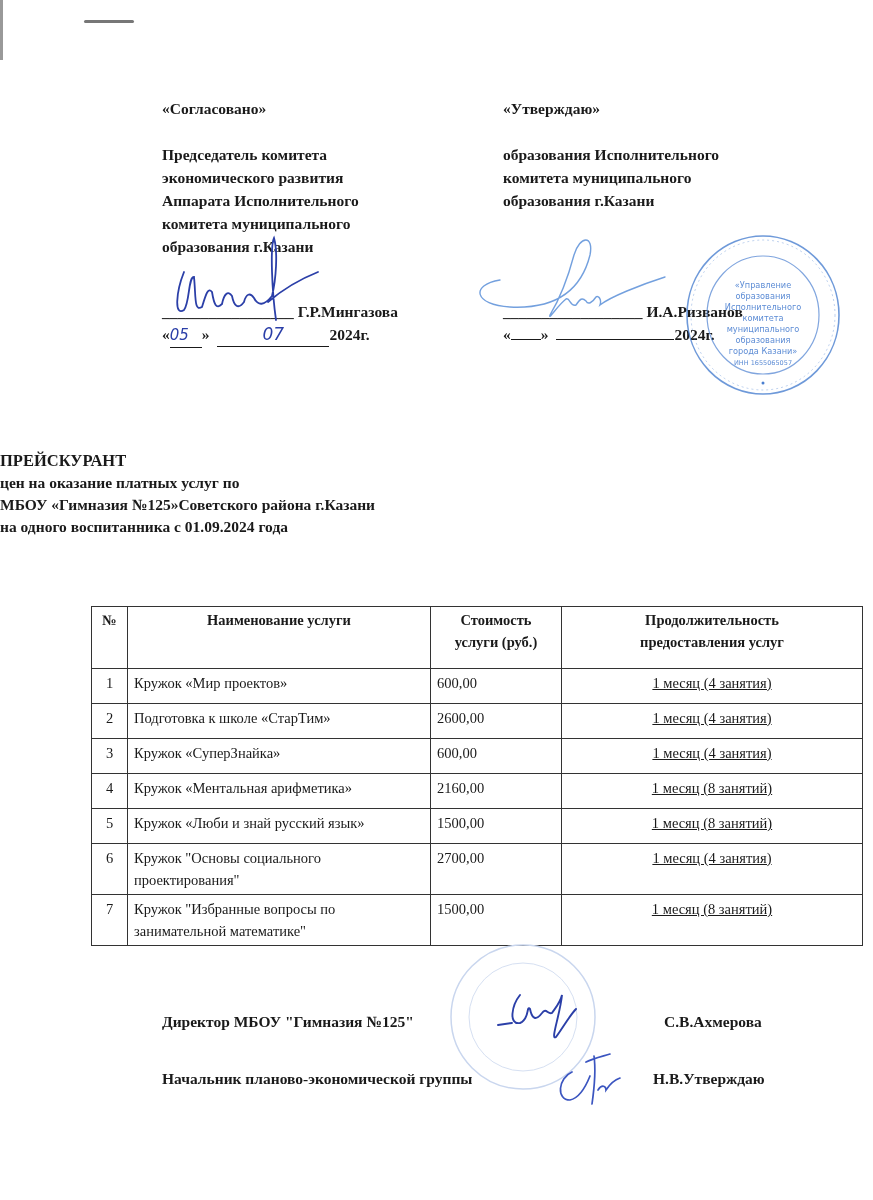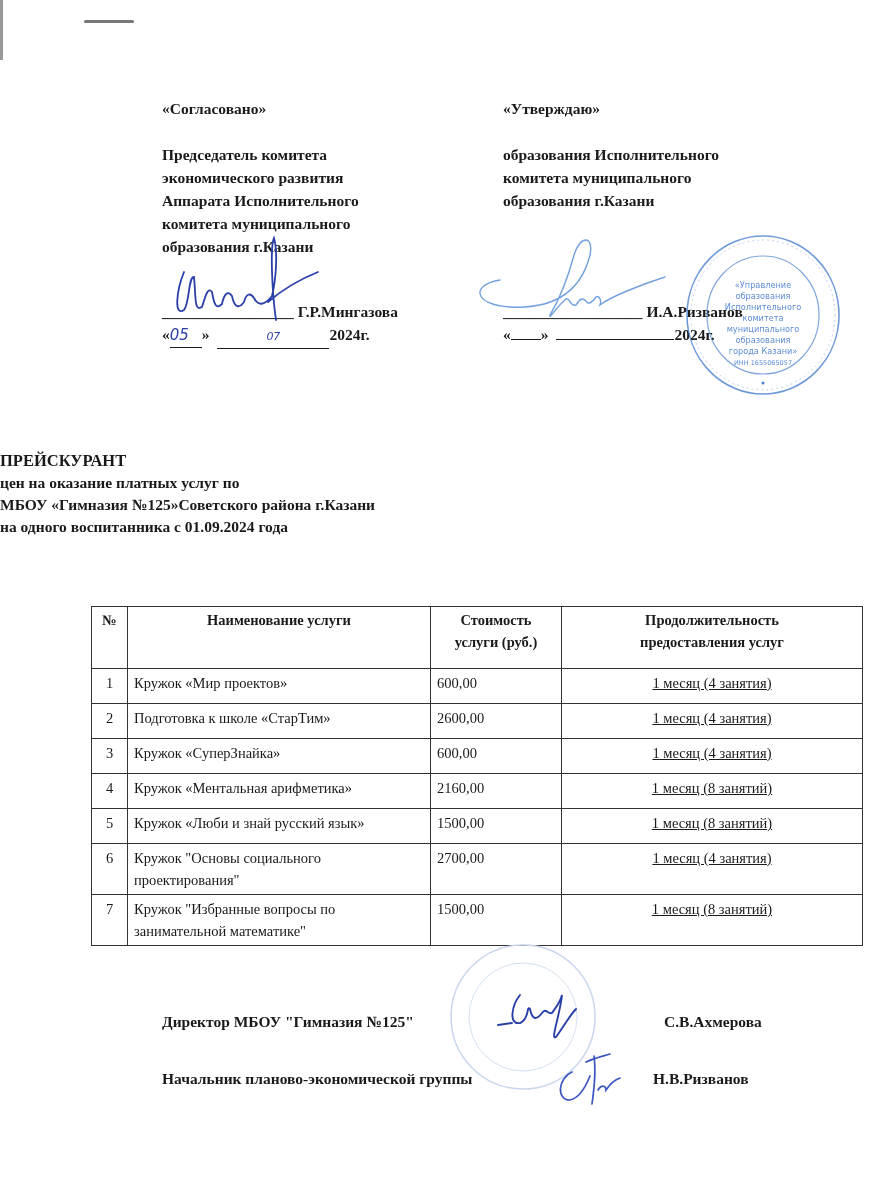--- a/index.html
+++ b/index.html
@@ -56,21 +56,21 @@
 <div class="approval" style="left:162px; top:300px;">
   <div class="sigline" style="top:0; left:0;">
     <span>_________________</span>
     <span>Г.Р.Мингазова</span>
   </div>
   <div class="sigline" style="top:23px; left:0;">
     «<span style="display:inline-block;width:32px;border-bottom:1.5px solid #1a1a1a;position:relative;">
       <span style="font-family:'DejaVu Sans',sans-serif;font-style:italic;font-weight:normal;color:#2b3fa8;font-size:15px;">05</span>
     </span>»
     <span style="display:inline-block;width:112px;border-bottom:1.5px solid #1a1a1a;text-align:center;margin-left:4px;">
-      <span style="font-family:'DejaVu Sans',sans-serif;font-style:italic;font-weight:normal;color:#2b3fa8;font-size:11px;">07</span>
+      <span style="font-family:'DejaVu Sans',sans-serif;font-style:italic;font-weight:normal;color:#2b3fa8;font-size:17px;">07</span>
     </span><span>2024г.</span>
   </div>
 </div>
 <svg class="sig" style="left:172px; top:232px;" width="160" height="95" viewBox="0 0 160 95">
   <path d="M12 40 C4 60, 2 85, 12 78 C18 70, 16 45, 22 45 C24 65, 22 80, 30 75 C34 62, 36 55, 40 60 C42 72, 44 78, 50 72 C52 62, 56 58, 60 64 C62 74, 66 78, 72 70 C74 62, 78 60, 82 66 C86 74, 92 74, 100 64 C104 48, 106 20, 102 6 C98 14, 100 60, 104 88 M96 70 C110 58, 126 48, 146 40" fill="none" stroke="#2b3fa8" stroke-width="1.8" stroke-linecap="round"></path>
 </svg>
 
 <div class="approval right">
   <div class="head">«Утверждаю»</div>
   <div>образования Исполнительного</div>
@@ -175,16 +175,16 @@
   <circle cx="75" cy="75" r="54" fill="none" stroke="#d6e0f2" stroke-width="1"></circle>
 </svg>
 
 <div class="footer-row" style="left:162px; top:1013px;">Директор МБОУ "Гимназия №125"</div>
 <div class="footer-row" style="left:664px; top:1013px;">С.В.Ахмерова</div>
 <svg class="sig" style="left:490px; top:985px;" width="100" height="60" viewBox="0 0 100 60">
   <path d="M8 40 L22 38 M30 10 C22 20, 18 40, 30 38 C40 34, 36 20, 40 24 C42 34, 46 36, 52 28 C56 22, 58 30, 62 28 C66 22, 70 18, 72 10 C70 30, 60 56, 66 52 C72 44, 80 30, 86 24" fill="none" stroke="#2b3fa8" stroke-width="1.9" stroke-linecap="round"></path>
 </svg>
 
 <div class="footer-row" style="left:162px; top:1070px;">Начальник планово-экономической группы</div>
-<div class="footer-row" style="left:653px; top:1070px;">Н.В.Ризванов</div>
+<div class="footer-row" style="left:653px; top:1070px;">Н.В.Утверждаю</div>
 <svg class="sig" style="left:550px; top:1050px;" width="80" height="60" viewBox="0 0 80 60">
   <path d="M22 22 C8 28, 6 50, 20 50 C30 48, 36 36, 40 26 M44 6 C46 20, 44 40, 42 54 M36 12 C44 8, 54 6, 60 4 M48 40 C52 34, 56 36, 56 40 C60 34, 64 30, 70 28" fill="none" stroke="#3b55c0" stroke-width="1.7" stroke-linecap="round"></path>
 </svg>
 
 </body></html>

